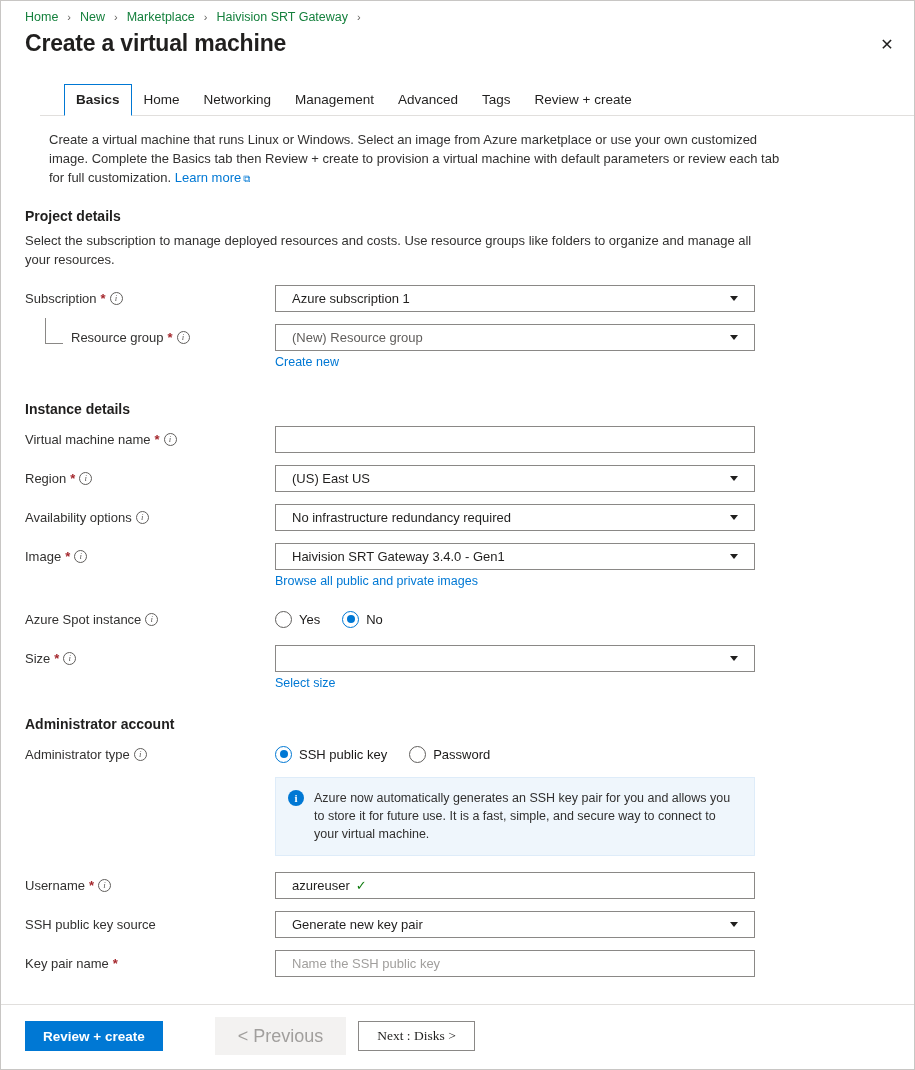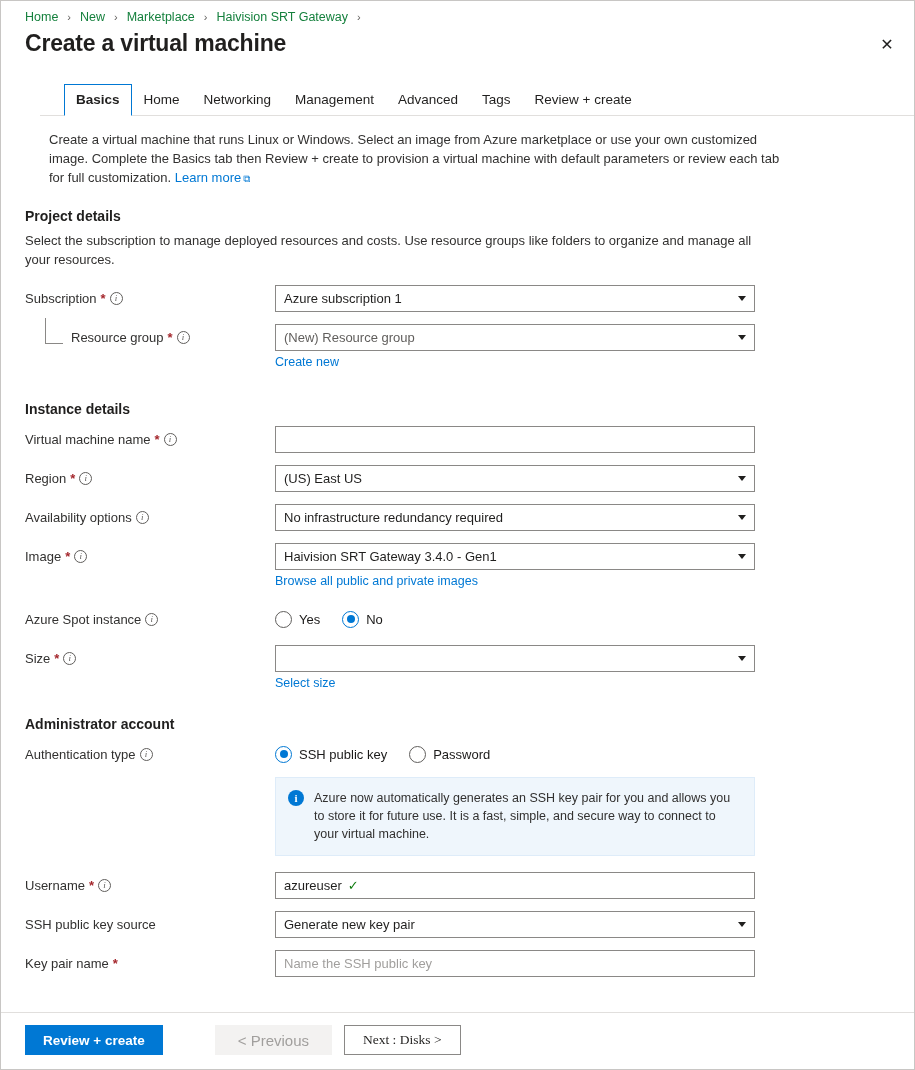--- a/index.html
+++ b/index.html
@@ -157,21 +157,21 @@
     flex: 0 0 auto;
   }
   .control { width: 480px; flex: 0 0 480px; }
   .select, .textbox {
     width: 100%;
     height: 27px;
     border: 1px solid #8a8886;
     background: #fff;
     display: flex;
     align-items: center;
-    padding: 0 8px;
+    padding: 0 16px;
     font-size: 13px;
     color: #201f1e;
     position: relative;
     cursor: pointer;
   }
   .textbox { cursor: text; }
   .select .val { flex: 1 1 auto; overflow: hidden; white-space: nowrap; text-overflow: ellipsis; }
   .select.disabled .val { color: #605e5c; }
   .chev {
     width: 0; height: 0;
@@ -301,23 +301,23 @@
     padding: 0 18px;
     font-size: 13.5px;
     font-weight: 600;
     cursor: pointer;
     font-family: "Liberation Sans", sans-serif;
   }
   .btn-disabled {
     background: #f3f2f1;
     color: #a19f9d;
     border: 1px solid #f3f2f1;
-    height: 30px;
+    height: 38px;
     padding: 0 22px;
-    font-size: 15px;
+    font-size: 18px;
     cursor: default;
     font-family: "Liberation Sans", sans-serif;
     margin-left: 40px;
   }
   .btn-secondary {
     background: #fff;
     color: #201f1e;
     border: 1px solid #8a8886;
     height: 30px;
     padding: 0 18px;
@@ -483,21 +483,21 @@
           <span class="chev"></span>
         </div>
       </div>
     </div>
     <div class="sublink">Select size</div>
 
     <div class="section-title" style="margin-top:26px;">Administrator account</div>
 
     <div class="field-row" style="margin-bottom:0;">
       <div class="field-label">
-        <span>Authentication type</span>
+        <span>Administrator type</span>
         <span class="info-ic">i</span>
       </div>
       <div class="radio-group">
         <label class="radio-item">
           <span class="radio checked"></span>
           <span>SSH public key</span>
         </label>
         <label class="radio-item">
           <span class="radio"></span>
           <span>Password</span>

